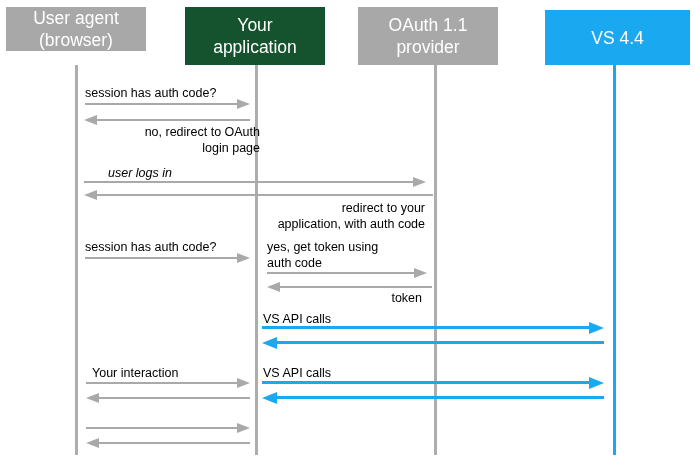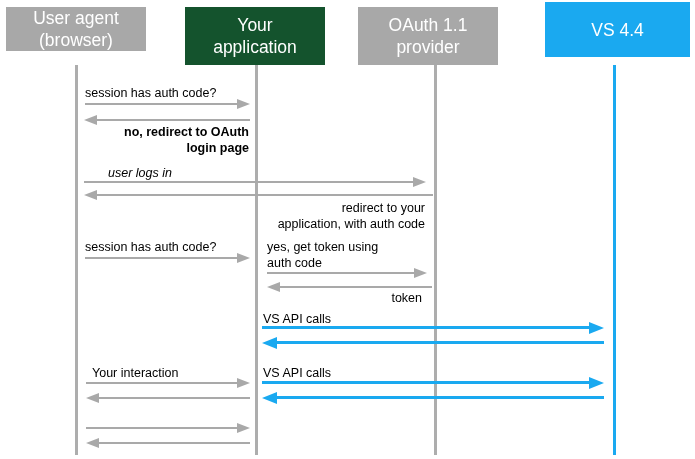--- a/index.html
+++ b/index.html
@@ -49,28 +49,28 @@
 <div id="stage" style="background: rgb(255, 255, 255);">
     <div class="actor-box" style="left: 6px; top: 7px; width: 140px; height: 44px; background: rgb(168, 168, 168); color: rgb(255, 255, 255);"><div>User agent
 (browser)</div></div>
     <div class="lifeline" style="left: 74.5px; top: 65px; height: 390px; background: rgb(173, 173, 173);"></div>
     <div class="actor-box" style="left: 185px; top: 7px; width: 140px; height: 58px; background: #14532d; color: rgb(255, 255, 255);"><div>Your
 application</div></div>
     <div class="lifeline" style="left: 254.5px; top: 65px; height: 390px; background: rgb(173, 173, 173);"></div>
     <div class="actor-box" style="left: 358px; top: 7px; width: 140px; height: 58px; background: rgb(168, 168, 168); color: rgb(255, 255, 255);"><div>OAuth 1.1
 provider</div></div>
     <div class="lifeline" style="left: 433.5px; top: 65px; height: 390px; background: rgb(173, 173, 173);"></div>
-    <div class="actor-box" style="left: 545px; top: 2px; width: 145px; height: 55px; background: rgb(26, 169, 240); color: rgb(255, 255, 255);"><div>VS 4.4</div></div>
+    <div class="actor-box" style="left: 545px; top: 10px; width: 145px; height: 55px; background: rgb(26, 169, 240); color: rgb(255, 255, 255);"><div>VS 4.4</div></div>
     <div class="lifeline" style="left: 612.5px; top: 65px; height: 390px; background: rgb(26, 169, 240);"></div>
     <div class="msg-line" style="left: 85px; top: 103px; width: 154px; height: 2px; background: rgb(169, 169, 169);"></div>
     <div class="msg-head" style="left: 237px; top: 99px; border-top: 5px solid transparent; border-bottom: 5px solid transparent; border-left: 13px solid rgb(169, 169, 169);"></div>
     <div class="msg-label" style="color: rgb(0, 0, 0); left: 85px; top: 86px;">session has auth code?</div>
     <div class="msg-line" style="left: 95px; top: 119px; width: 155px; height: 2px; background: rgb(169, 169, 169);"></div>
     <div class="msg-head" style="left: 84px; top: 115px; border-top: 5px solid transparent; border-bottom: 5px solid transparent; border-right: 13px solid rgb(169, 169, 169);"></div>
-    <div class="msg-label right" style="color: rgb(0, 0, 0); right: 446px; top: 125px; font-weight: bold;">no, redirect to OAuth
+    <div class="msg-label right" style="color: rgb(0, 0, 0); right: 435px; top: 125px;">no, redirect to OAuth
 login page</div>
     <div class="msg-line" style="left: 84px; top: 181px; width: 331px; height: 2px; background: rgb(169, 169, 169);"></div>
     <div class="msg-head" style="left: 413px; top: 177px; border-top: 5px solid transparent; border-bottom: 5px solid transparent; border-left: 13px solid rgb(169, 169, 169);"></div>
     <div class="msg-label" style="color: rgb(0, 0, 0); left: 108px; top: 166px; font-style: italic;">user logs in</div>
     <div class="msg-line" style="left: 95px; top: 194px; width: 338px; height: 2px; background: rgb(169, 169, 169);"></div>
     <div class="msg-head" style="left: 84px; top: 190px; border-top: 5px solid transparent; border-bottom: 5px solid transparent; border-right: 13px solid rgb(169, 169, 169);"></div>
     <div class="msg-label right" style="color: rgb(0, 0, 0); right: 270px; top: 201px;">redirect to your
 application, with auth code</div>
     <div class="msg-line" style="left: 85px; top: 257px; width: 154px; height: 2px; background: rgb(169, 169, 169);"></div>
     <div class="msg-head" style="left: 237px; top: 253px; border-top: 5px solid transparent; border-bottom: 5px solid transparent; border-left: 13px solid rgb(169, 169, 169);"></div>

